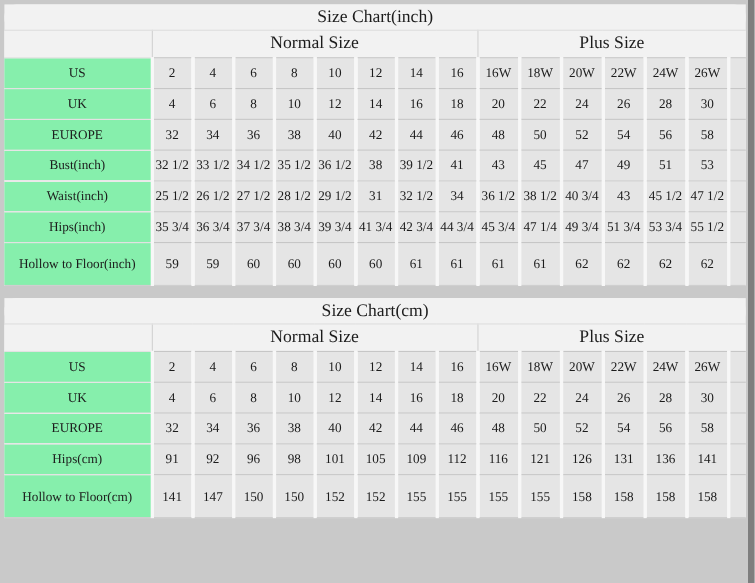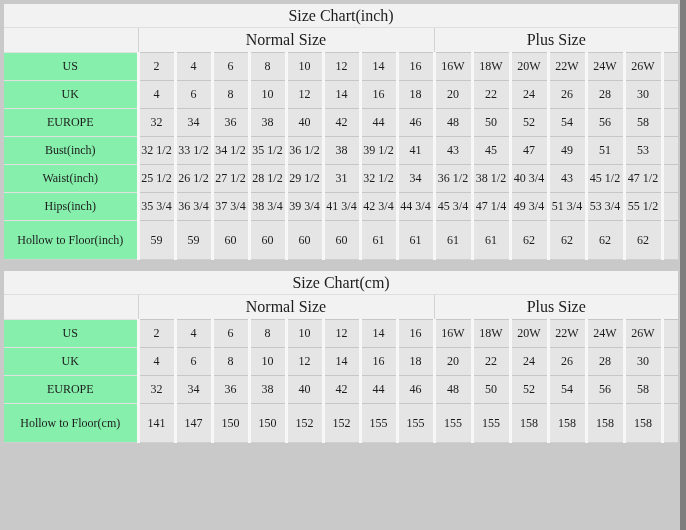--- a/index.html
+++ b/index.html
@@ -292,20 +292,38 @@
         <td class="d">44</td>
         <td class="d">46</td>
         <td class="d">48</td>
         <td class="d">50</td>
         <td class="d">52</td>
         <td class="d">54</td>
         <td class="d">56</td>
         <td class="d">58</td>
         <td class="d"></td>
       </tr>
+      <tr class="data-row">
+        <td class="lbl">Hips(cm)</td>
+        <td class="d">91</td>
+        <td class="d">92</td>
+        <td class="d">96</td>
+        <td class="d">98</td>
+        <td class="d">101</td>
+        <td class="d">105</td>
+        <td class="d">109</td>
+        <td class="d">112</td>
+        <td class="d">116</td>
+        <td class="d">121</td>
+        <td class="d">126</td>
+        <td class="d">131</td>
+        <td class="d">136</td>
+        <td class="d">141</td>
+        <td class="d"></td>
+      </tr>
       <tr class="data-row tall">
         <td class="lbl">Hollow to Floor(cm)</td>
         <td class="d">141</td>
         <td class="d">147</td>
         <td class="d">150</td>
         <td class="d">150</td>
         <td class="d">152</td>
         <td class="d">152</td>
         <td class="d">155</td>
         <td class="d">155</td>

